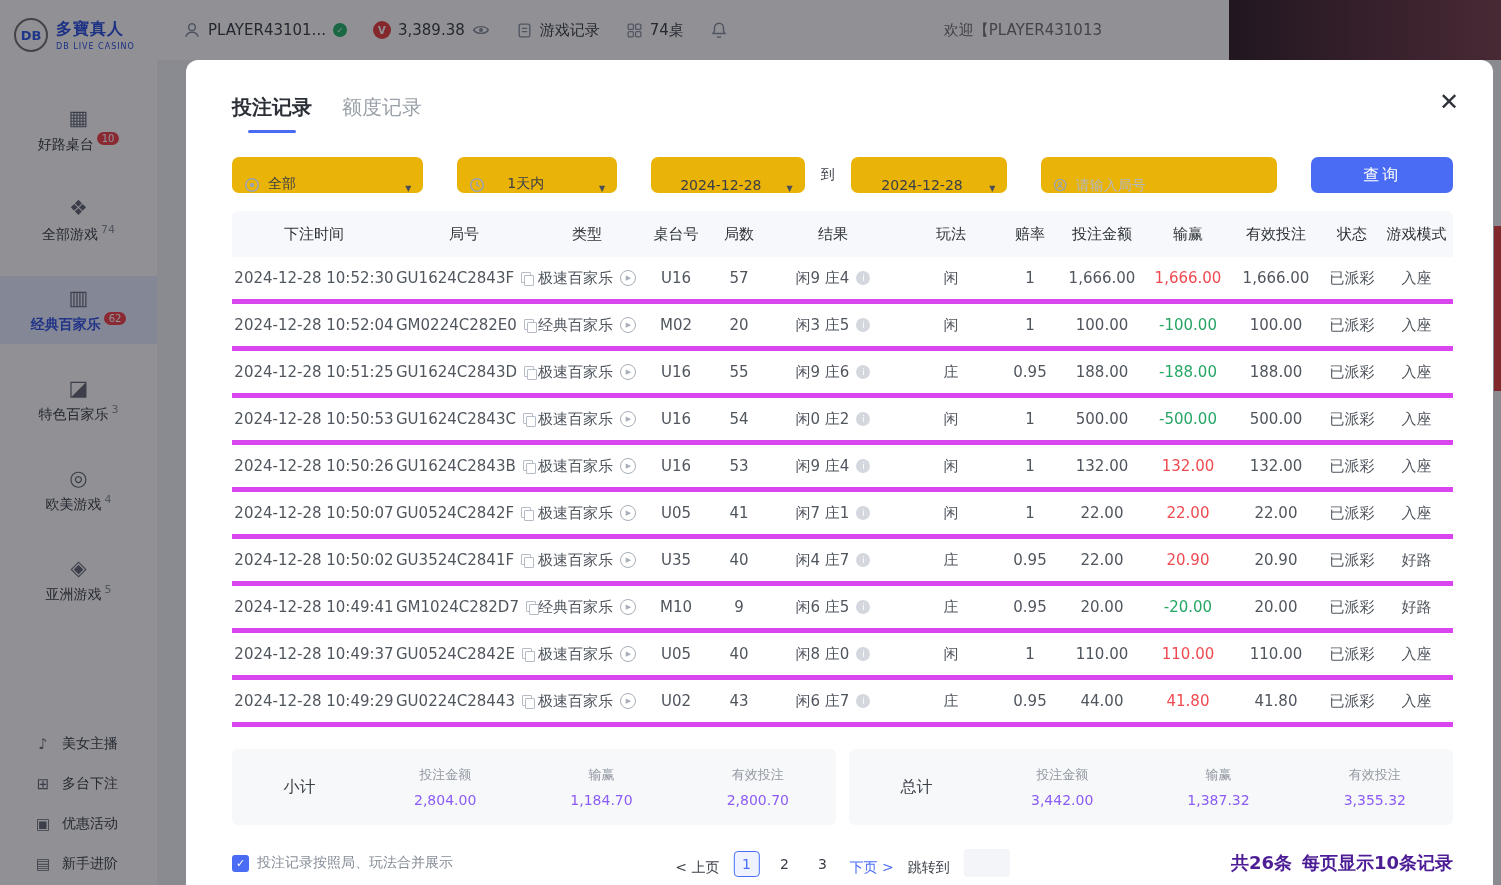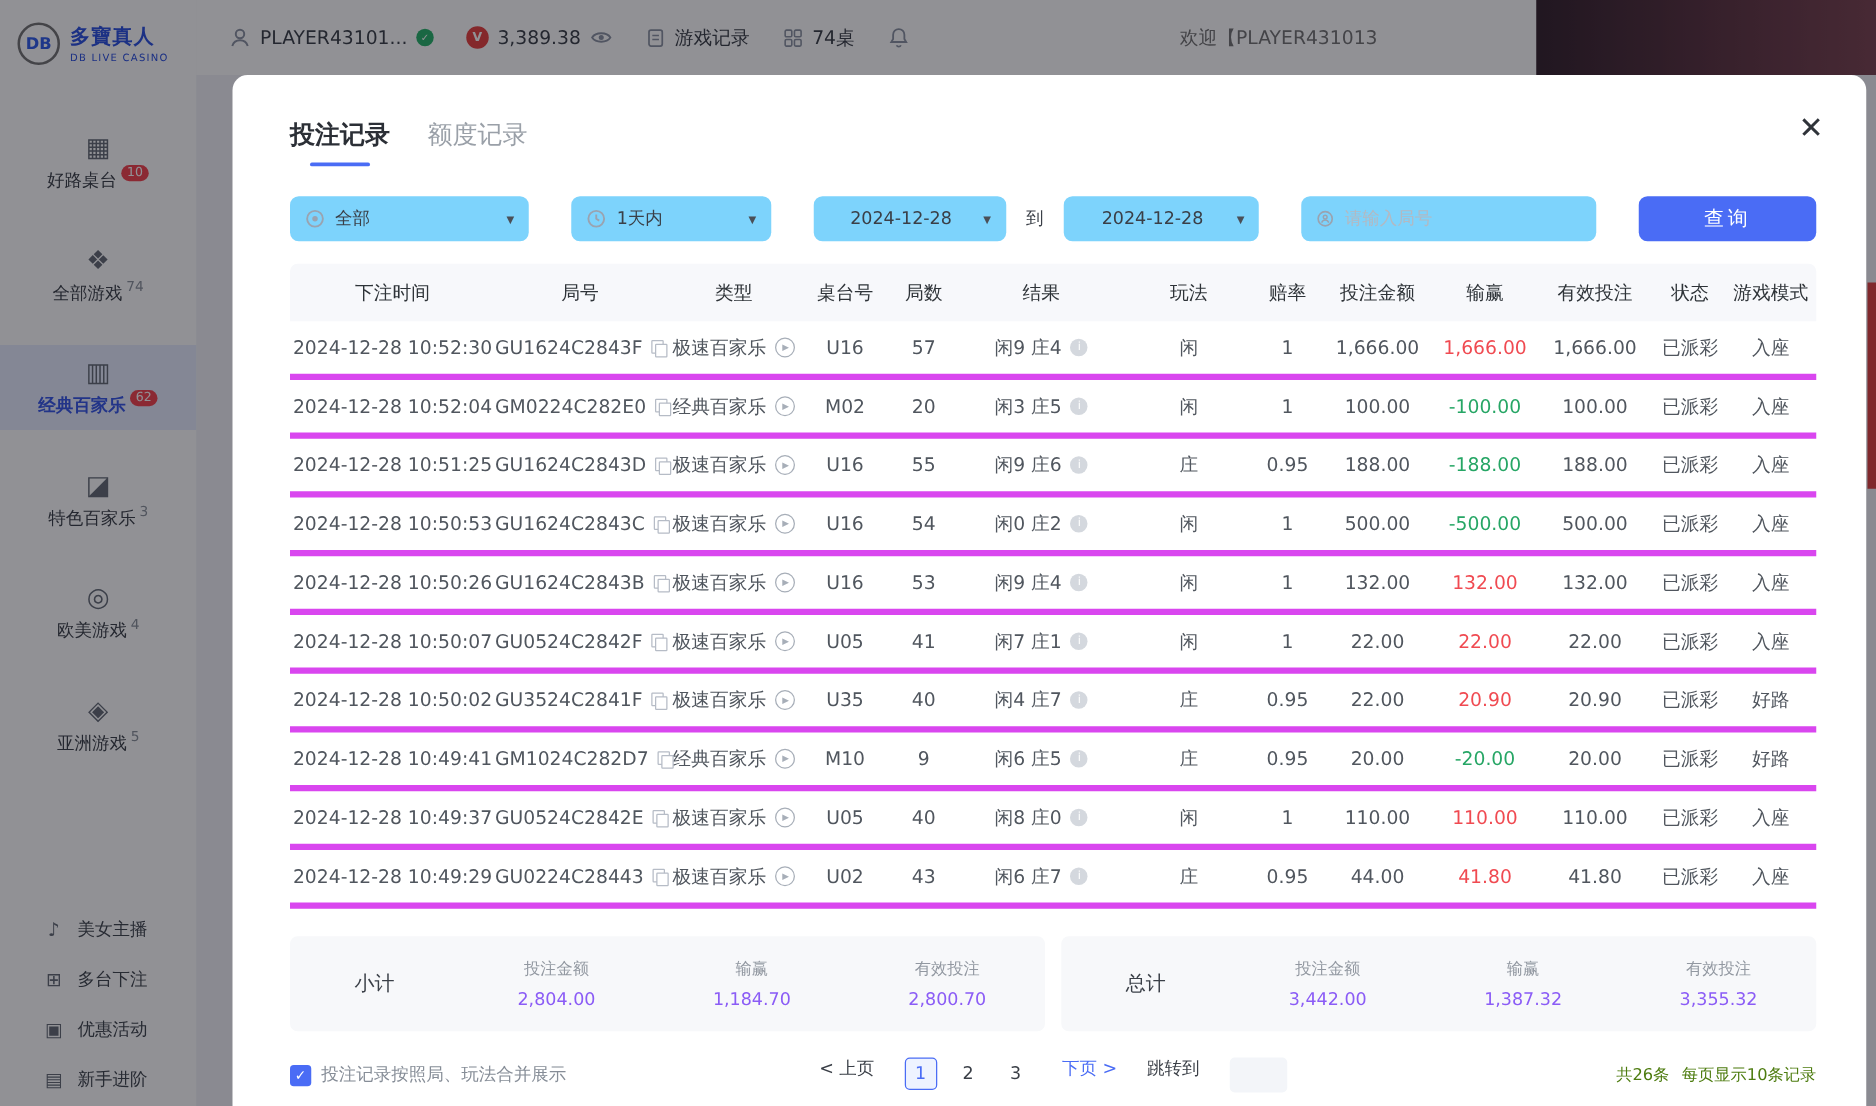--- a/index.html
+++ b/index.html
@@ -46,26 +46,26 @@
     border-radius:12px 12px 0 0; z-index:10; padding:34px 40px 0 46px; }
 
   .modal-head { position:relative; display:flex; gap:30px; }
   .tab { font-size:20px; color:#9aa0a8; cursor:pointer; position:relative; padding-bottom:12px; }
   .tab.active { color:#2b2f36; font-weight:bold; }
   .tab.active::after { content:""; position:absolute; left:16px; right:16px; bottom:0; height:3px;
     background:var(--accent,#4a6cf5); border-radius:2px; }
   .close-btn { position:absolute; top:-6px; right:-6px; font-size:24px; color:#2f3339; cursor:pointer; font-weight:300; }
 
   .filters { display:flex; align-items:center; margin-top:24px; gap:34px; }
-  .fselect, .finput { height:36px; background:#7dd3fc; border-radius:7px; display:flex; align-items:center;
+  .fselect, .finput { height:36px; background:#eab308; border-radius:7px; display:flex; align-items:flex-end;
     padding:0 12px; cursor:pointer; }
   .f-val { font-size:14px; color:#3a3f47; margin-left:8px; flex:1; }
   .f-val.center { text-align:center; margin-left:0; }
   .f-caret { font-size:8px; color:#4a4f57; margin-left:8px; }
-  .w1{width:193px;} .w2{width:161px;} .w3{width:155px;} .w4{width:158px;} .w5{width:238px;}
+  .w1{width:193px;} .w2{width:161px;gap:14px;} .w3{width:155px;} .w4{width:158px;} .w5{width:238px;}
   .to-label { font-size:14px; color:#3a3f47; margin:0 -18px; }
   .finput input { border:none; outline:none; background:transparent; font-size:14px; color:#3a3f47;
     margin-left:8px; width:100%; font-family:inherit; }
   .finput input::placeholder { color:#b3b9c2; }
   .query-btn { width:143px; height:36px; background:var(--accent,#4a6cf5); border:none; border-radius:7px;
     color:#fff; font-size:16px; letter-spacing:3px; cursor:pointer; font-family:inherit; }
 
   .rec-table { margin-top:18px; --cols:164px 136px 110px 68px 58px 130px 106px 52px 92px 80px 96px 56px 73px; }
   .thead { display:grid; grid-template-columns:var(--cols); height:46px; align-items:center;
     background:#f7f8fb; border-radius:6px 6px 0 0; }
@@ -89,31 +89,31 @@
   .sum-label { width:135px; text-align:center; font-size:16px; color:#3a3f47; }
   .sum-col { flex:1; text-align:center; }
   .sum-k { font-size:13px; color:#9298a1; margin-bottom:8px; }
   .sum-v { font-size:14px; color:#8b5cf6; }
 
   .mfooter { display:flex; align-items:center; margin-top:26px; position:relative; }
   .merge-opt { display:flex; align-items:center; gap:8px; }
   .checkbox { width:17px; height:17px; background:var(--accent,#4a6cf5); border-radius:3px; color:#fff;
     font-size:11px; display:flex; align-items:center; justify-content:center; cursor:pointer; }
   .merge-label { font-size:14px; color:#868d97; }
-  .pagination { position:absolute; left:50%; transform:translateX(-50%); display:flex; align-items:flex-start; gap:24px; }
+  .pagination { position:absolute; left:50%; transform:translateX(-50%); display:flex; align-items:flex-end; gap:14px; }
   .pg-prev { font-size:14px; color:#3a3f47; cursor:pointer; }
   .page-nums { display:flex; gap:12px; }
   .page-num { min-width:26px; height:26px; border-radius:4px; display:flex; align-items:center; justify-content:center;
     font-size:14px; color:#3a3f47; cursor:pointer; padding:0 4px; }
   .page-num.current { background:#eef3ff; border:1px solid var(--accent,#4a6cf5); color:var(--accent,#4a6cf5); }
   .pg-next { font-size:14px; color:var(--accent,#4a6cf5); cursor:pointer; }
   .pg-jump-label { font-size:14px; color:#3a3f47; }
   .pg-jump-input { width:46px; height:28px; background:#f3f5f9; border:none; border-radius:4px; outline:none;
     font-family:inherit; font-size:14px; text-align:center; color:#3a3f47; }
-  .records-info { margin-left:auto; font-size:13px; color:#4d7c0f; display:flex; gap:10px; }
+  .records-info { margin-left:auto; font-size:18px; color:#4c1d95; display:flex; gap:10px;font-weight:bold; }
 </style>
 </head>
 <body>
 
 <aside class="sidebar">
   <div class="brand">
     <div class="brand-circle">DB</div>
     <div class="brand-text">
       <div class="brand-name">多寶真人</div>
       <div class="brand-sub">DB LIVE CASINO</div>

